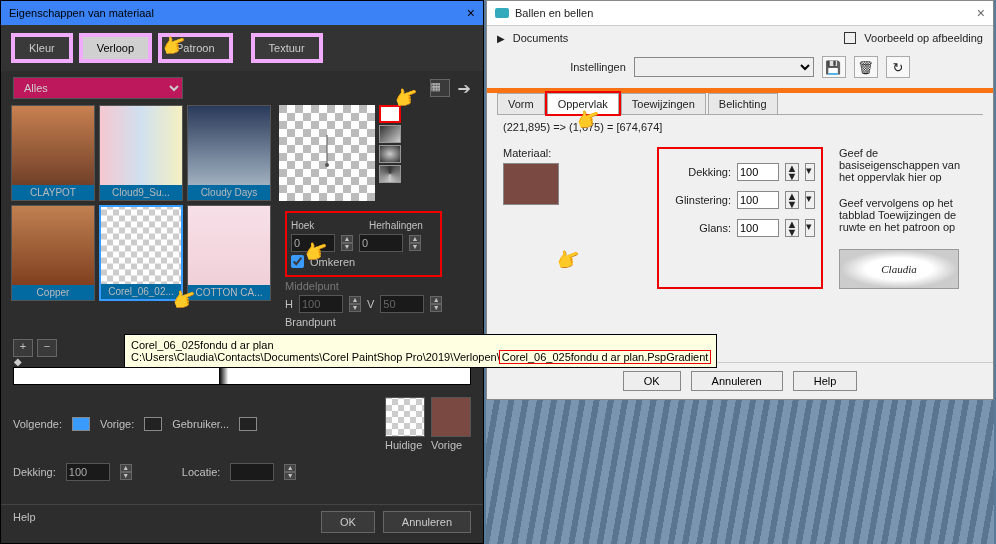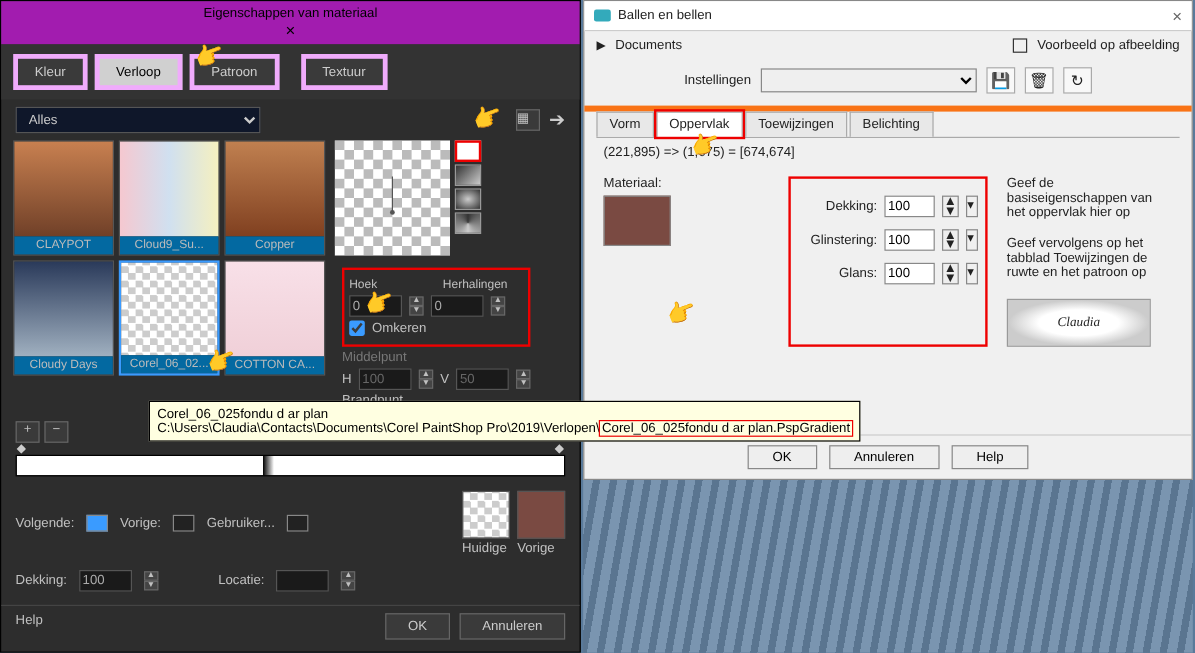--- a/index.html
+++ b/index.html
@@ -1,26 +1,26 @@
 <!DOCTYPE html>
 <html><head>
 <meta charset="utf-8">
 <style>
 * { box-sizing: border-box; margin: 0; padding: 0; font-family: "Segoe UI", Tahoma, sans-serif; font-size: 11px; }
 body { width: 996px; height: 544px; background: #5a7a9a; position: relative; overflow: hidden; }
 
 
 .left-dialog { position: absolute; left: 0; top: 0; width: 484px; height: 544px; background: #2d2d2d; color: #c0c0c0; border: 1px solid #000; }
-.left-title { background: #a21caf; color: #000; padding: 4px 8px; display: flex; justify-content: space-between; align-items: center; font-size: 12px; flex-direction: column; }
+.left-title { background: #3b82f6; color: #000; padding: 4px 8px; display: flex; justify-content: space-between; align-items: center; font-size: 12px; }
 .close-x { font-size: 14px; cursor: pointer; }
 .tab-row { display: flex; gap: 6px; padding: 8px 10px; background: #333; }
 .tab-btn { padding: 5px 14px; background: #3a3a3a; color: #ccc; border: 4px solid #f0abfc; cursor: pointer; }
 .tab-btn.active { background: #d0d0d0; color: #000; }
 .filter-row { display: flex; align-items: center; gap: 8px; padding: 6px 12px; }
-.filter-select { background: #0f172a; color: #ccc; border: 1px solid #555; padding: 3px 6px; width: 204px; }
+.filter-select { background: #be185d; color: #ccc; border: 1px solid #555; padding: 3px 6px; width: 170px; }
 .icon-btn { width: 20px; height: 18px; background: #3a3a3a; border: 1px solid #666; display: inline-block; }
 
 .swatch-area { display: flex; padding: 0 10px; gap: 8px; }
 .swatch-grid { display: grid; grid-template-columns: repeat(3, 84px); grid-auto-rows: 96px; gap: 4px; }
 .swatch { border: 1px solid #555; display: flex; flex-direction: column; }
 .swatch-img { flex: 1; }
 .swatch-label { background: #0369a1; color: #bbb; text-align: center; padding: 2px; font-size: 10px; white-space: nowrap; overflow: hidden; }
 .swatch.selected { border: 2px solid #3a9bff; }
 
 .preview-col { display: flex; gap: 4px; }
@@ -130,26 +130,26 @@
     <div class="swatch-grid">
       <div class="swatch">
           <div class="swatch-img g-claypot"></div>
           <div class="swatch-label">CLAYPOT</div>
         </div>
       <div class="swatch">
           <div class="swatch-img g-cloud9"></div>
           <div class="swatch-label">Cloud9_Su...</div>
         </div>
       <div class="swatch">
+          <div class="swatch-img g-cloudy"></div>
+          <div class="swatch-label">Cloudy Days</div>
+        </div>
+      <div class="swatch">
           <div class="swatch-img g-copper"></div>
           <div class="swatch-label">Copper</div>
-        </div>
-      <div class="swatch">
-          <div class="swatch-img g-cloudy"></div>
-          <div class="swatch-label">Cloudy Days</div>
         </div>
       <div class="swatch selected">
           <div class="swatch-img g-corel"></div>
           <div class="swatch-label">Corel_06_02...</div>
         </div>
       <div class="swatch">
           <div class="swatch-img g-cotton"></div>
           <div class="swatch-label">COTTON CA...</div>
         </div>
     </div>

